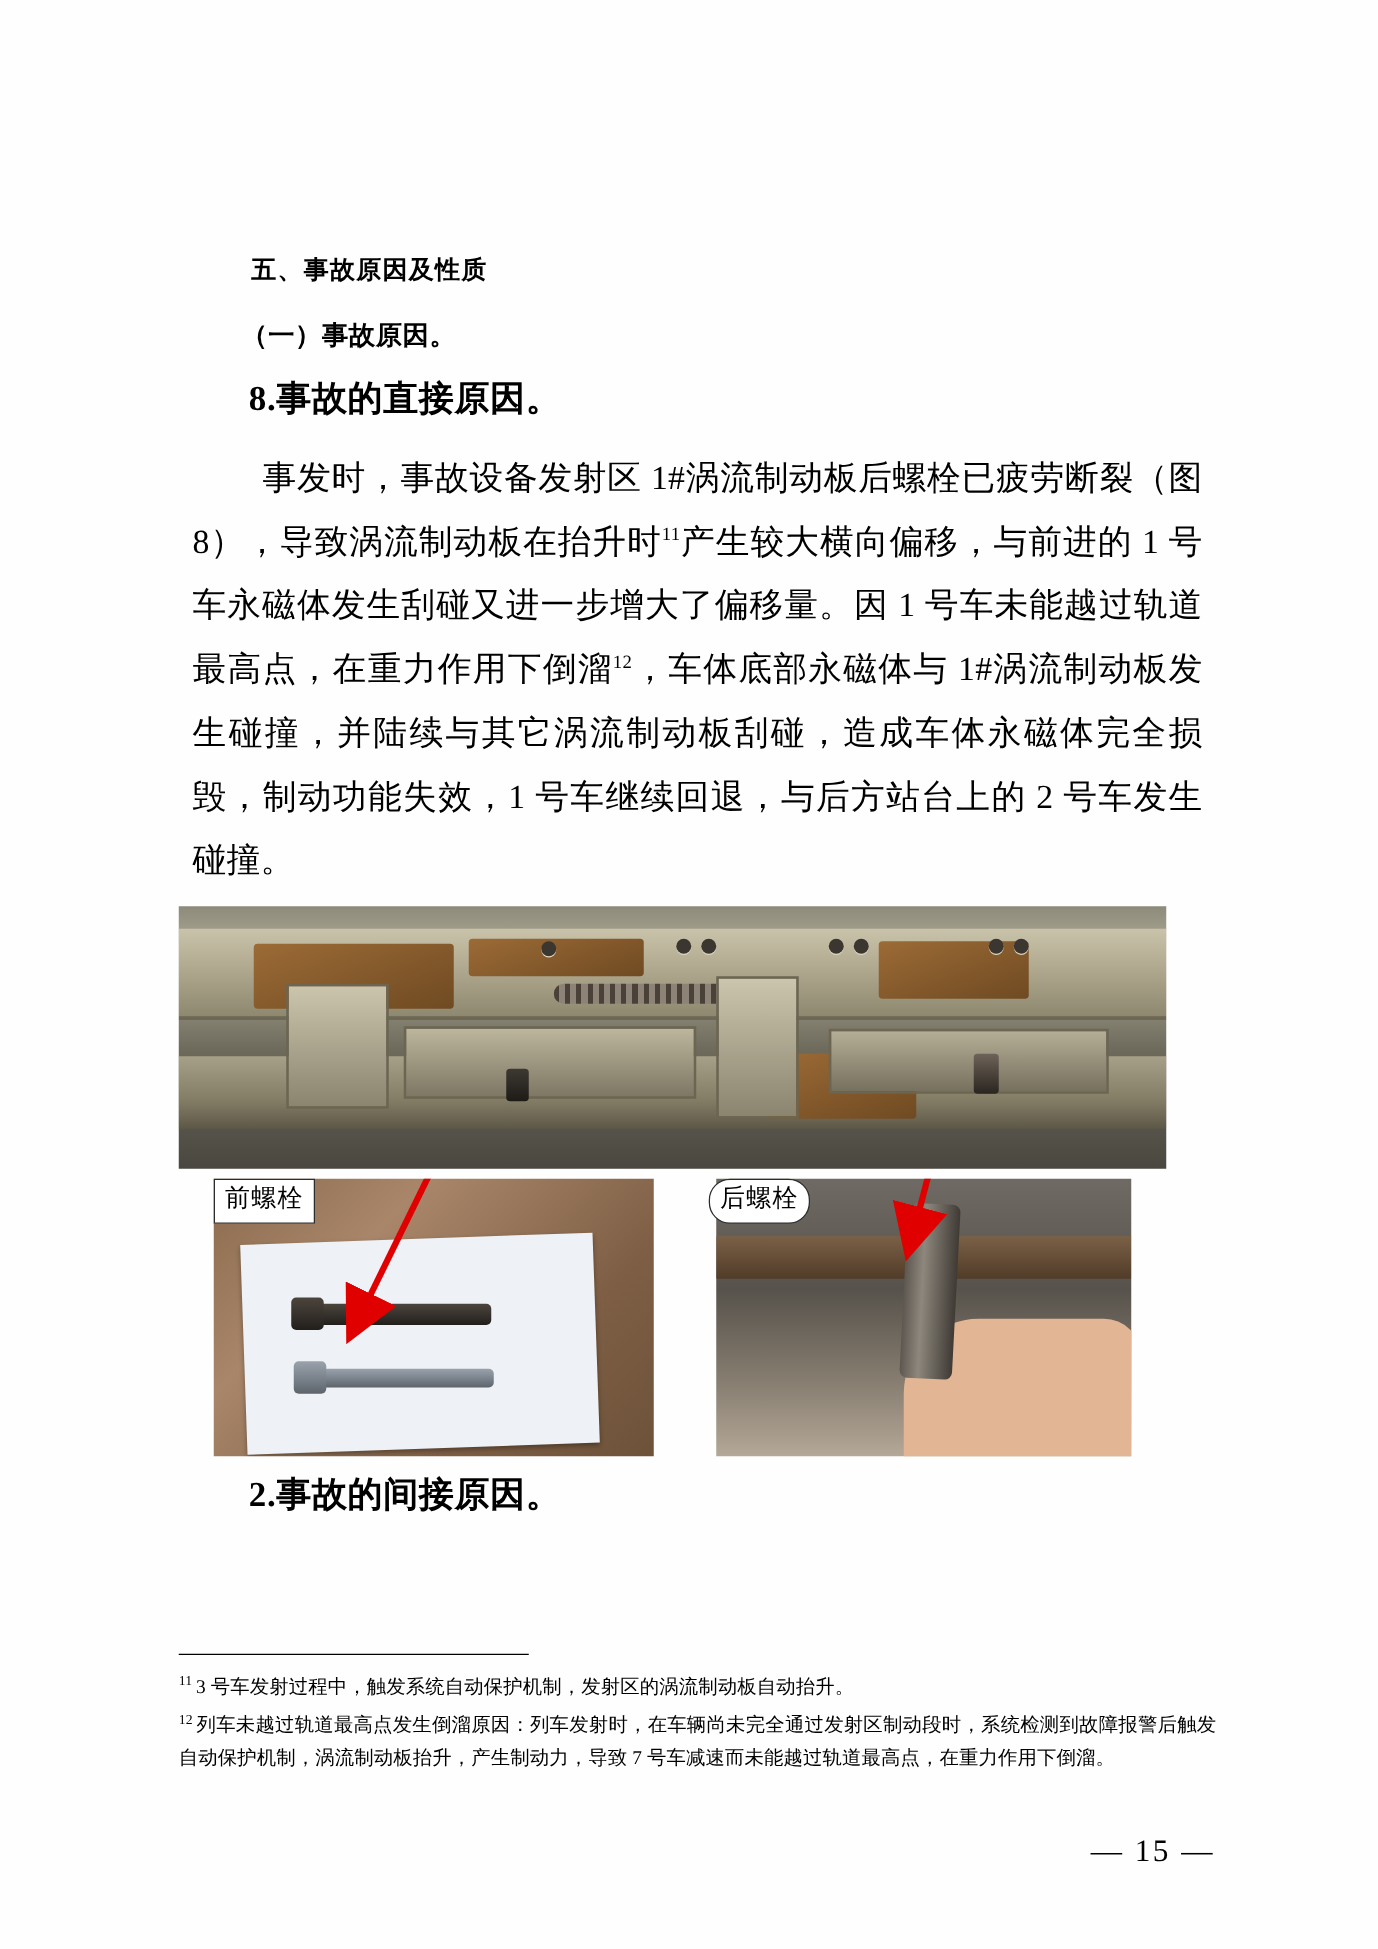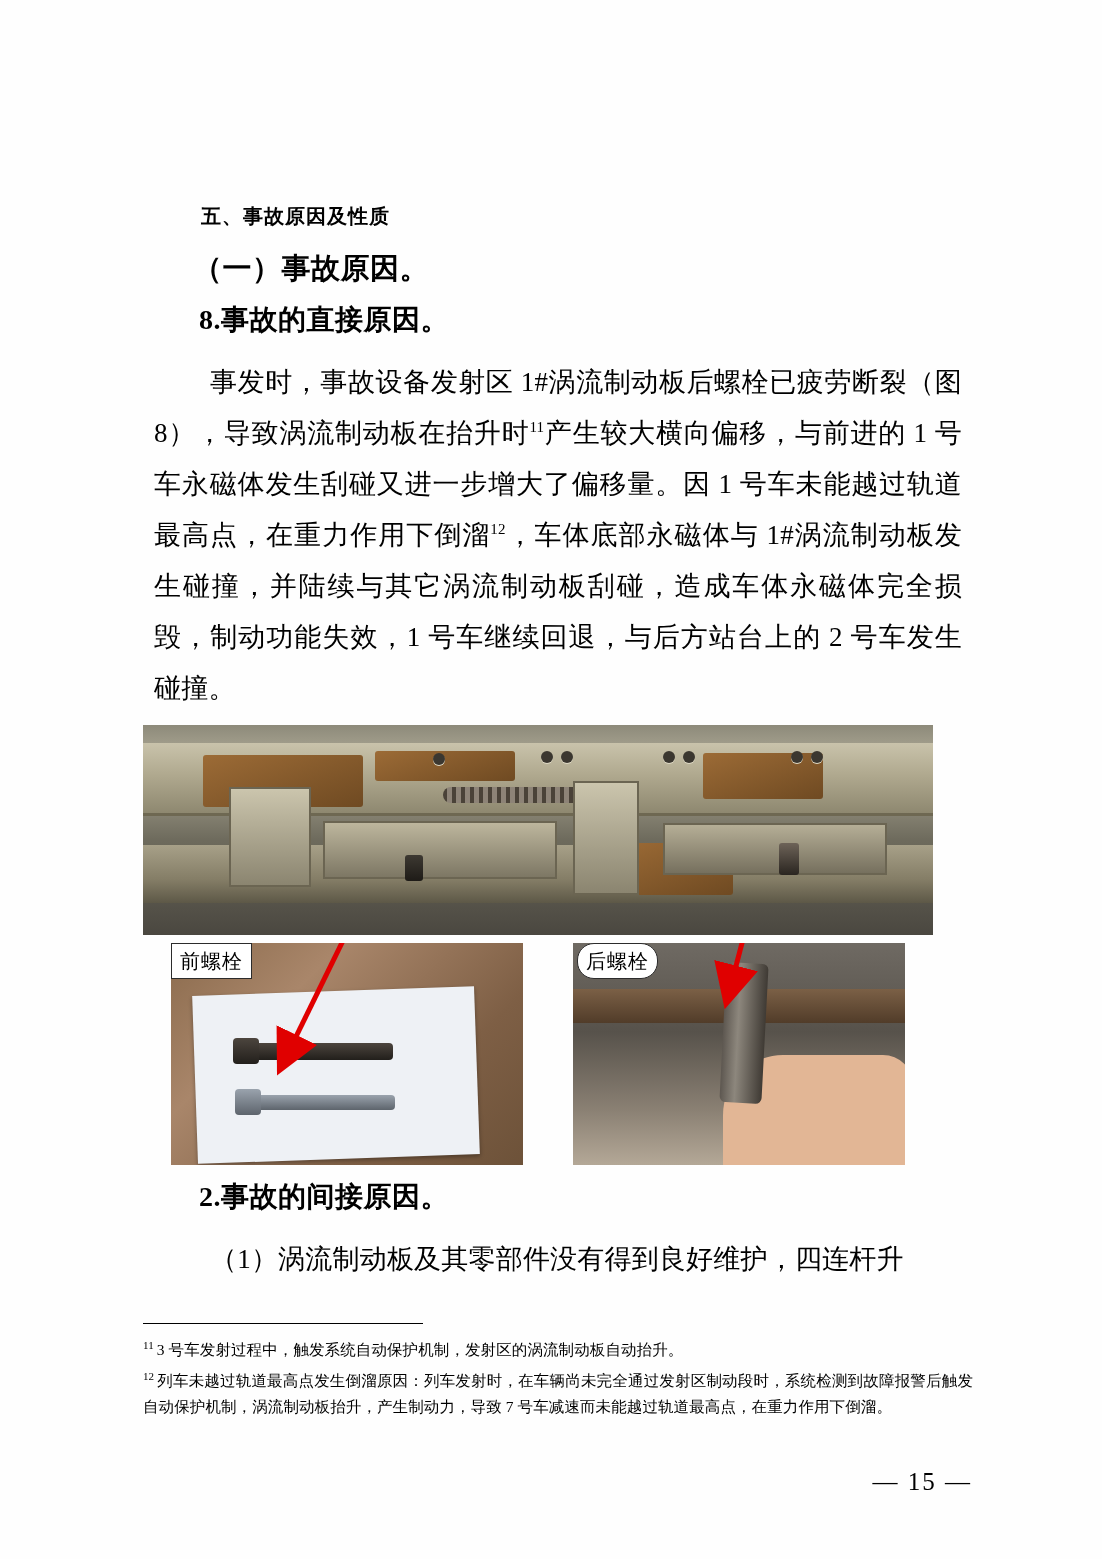--- a/index.html
+++ b/index.html
@@ -30,21 +30,21 @@
   }
   h1.heading {
     font-size: 20px;
     font-weight: bold;
     margin: 0 0 0 0;
     padding: 0 0 0 58px;
     line-height: 52px;
     letter-spacing: 1px;
   }
   h2.subheading {
-    font-size: 29px;
+    font-size: 21px;
     font-weight: bold;
     margin: 0;
     padding: 0 0 0 50px;
     line-height: 52px;
     letter-spacing: 0.5px;
   }
   h3.subsub {
     font-size: 28px;
     font-weight: bold;
     margin: 0;
@@ -187,21 +187,21 @@
     border-radius: 6px;
     transform: rotate(3deg);
   }
   .tag {
     position: absolute;
     background: #ffffff;
     border: 1px solid #2c2c2c;
     font-size: 20px;
     line-height: 30px;
     padding: 2px 8px;
-    font-family: Liberation Serif, serif;
+    font-family: Liberation Mono, monospace;
     letter-spacing: 1px;
   }
   .fig-caption {
     text-align: center;
     font-size: 22px;
     line-height: 44px;
     margin-top: 4px;
     letter-spacing: 0.5px;
   }
   .footnotes {
@@ -299,38 +299,37 @@
           <div class="bolt-head bolt-silver" style="left:64px;top:146px;"></div>
         </div>
 
         <div class="photo-right">
           <div class="rail"></div>
           <div class="hand"></div>
           <div class="bigbolt"></div>
         </div>
 
         <div class="tag" style="left:28px;top:0;">前螺栓</div>
-        <div class="tag" style="left:434px;top:0;border-radius:17px;">后螺栓</div>
+        <div class="tag" style="left:424px;top:0;border-radius:17px;">后螺栓</div>
 
         <svg class="arrow-svg" width="790" height="222">
           <defs>
             <marker id="ah2" markerWidth="9" markerHeight="9" refX="4" refY="4.5" orient="auto">
               <path d="M0,0 L9,4.5 L0,9 z" fill="#e00000"></path>
             </marker>
           </defs>
           <line x1="238" y1="-80" x2="145" y2="110" stroke="#e00000" stroke-width="5" marker-end="url(#ah2)"></line>
           <line x1="620" y1="-80" x2="588" y2="42" stroke="#e00000" stroke-width="5" marker-end="url(#ah2)"></line>
         </svg>
       </div>
 
     </div>
 
     <h3 class="subsub" style="margin-top:6px;">2.事故的间接原因。</h3>
 
-    <p class="body-para">（1）涡流制动板及其零部件没有得到良好维护，四连杆升</p>
   </div>
 
   <div class="footnotes">
     <div class="fn-rule"></div>
     <p class="fn-line"><sup>11</sup><span>3 号车发射过程中，触发系统自动保护机制，发射区的涡流制动板自动抬升。</span></p>
     <p class="fn-line"><sup>12</sup><span>列车未越过轨道最高点发生倒溜原因：列车发射时，在车辆尚未完全通过发射区制动段时，系统检测到故障报警后触发自动保护机制，涡流制动板抬升，产生制动力，导致 7 号车减速而未能越过轨道最高点，在重力作用下倒溜。</span></p>
   </div>
 
   <div class="page-num">— 15 —</div>
 </div>

